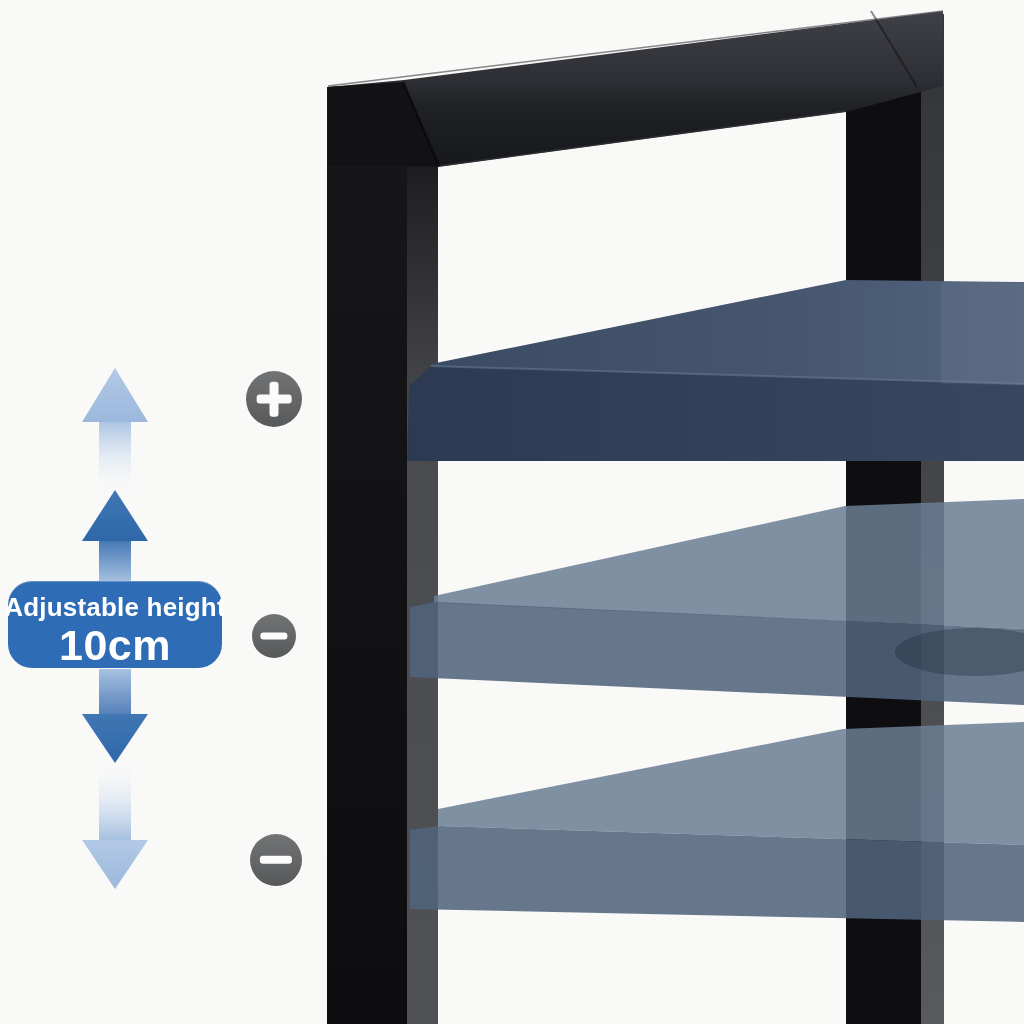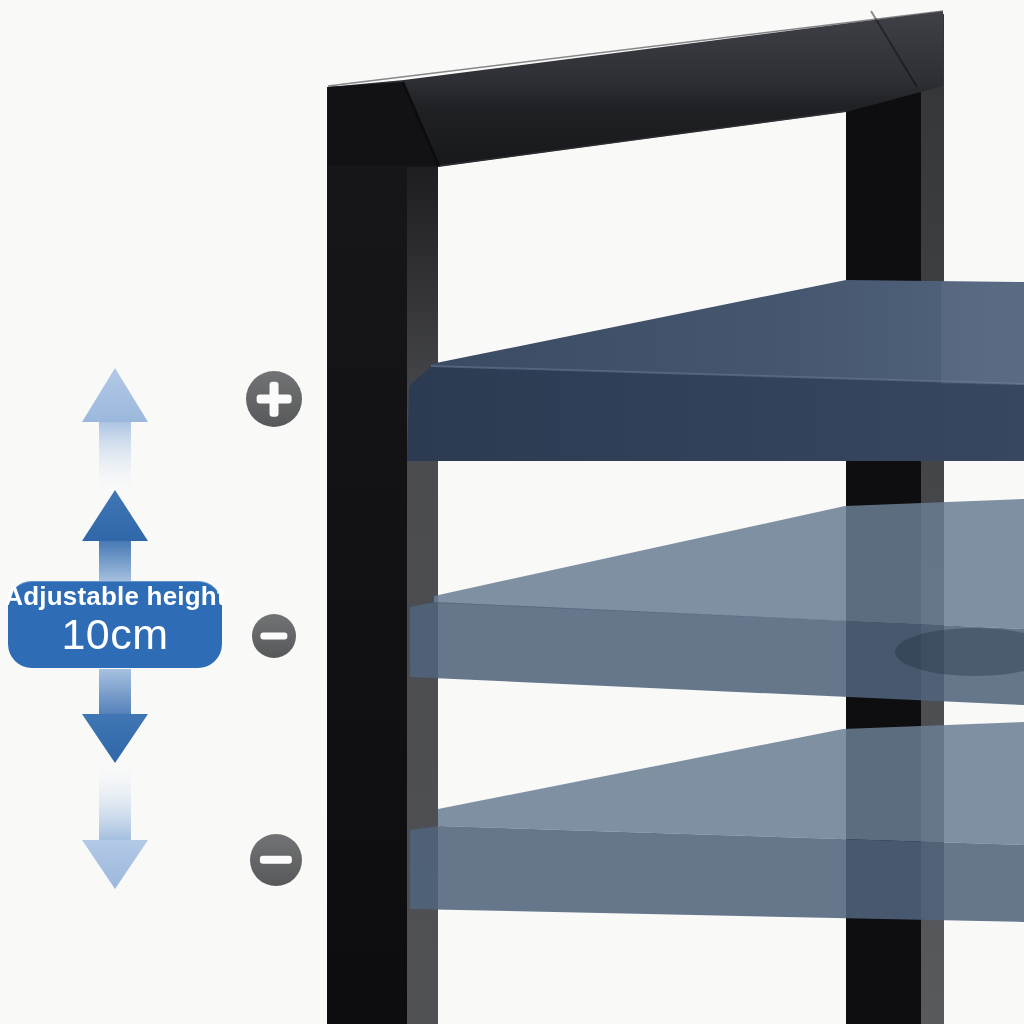--- a/index.html
+++ b/index.html
@@ -6,25 +6,25 @@
   #stage{
     position:relative;width:1024px;height:1024px;overflow:hidden;
     background:#f9f9f8;
     font-family:"Liberation Sans",sans-serif;
   }
   #furniture{position:absolute;left:0;top:0;}
   #height-arrows{position:absolute;left:75px;top:360px;}
   .badge{
     position:absolute;left:8px;top:581px;width:214px;height:87px;
     border-radius:24px;background:#2e6db6;
-    display:flex;flex-direction:column;align-items:center;justify-content:flex-start;
+    display:flex;flex-direction:column;align-items:center;justify-content:flex-end;
     color:#ffffff;box-shadow:inset 0 1px 0 rgba(255,255,255,.25);
   }
   .badge .label{font-size:26px;font-weight:700;line-height:30px;letter-spacing:.2px;white-space:nowrap;}
-  .badge .value{font-size:43px;font-weight:400;line-height:46px;letter-spacing:.5px;}
+  .badge .value{font-size:43px;font-weight:700;line-height:46px;letter-spacing:.5px;}
   .adjust-btn{
     position:absolute;border-radius:50%;
     background:linear-gradient(180deg,#727375 0%,#646567 55%,#57585a 100%);
     display:flex;align-items:center;justify-content:center;
   }
   #btn-plus{left:246px;top:371px;width:56px;height:56px;}
   #btn-minus-mid{left:252px;top:614px;width:44px;height:44px;}
   #btn-minus-bot{left:250px;top:834px;width:52px;height:52px;}
   .sym{position:relative;width:100%;height:100%;}
   .sym .bar-h{

